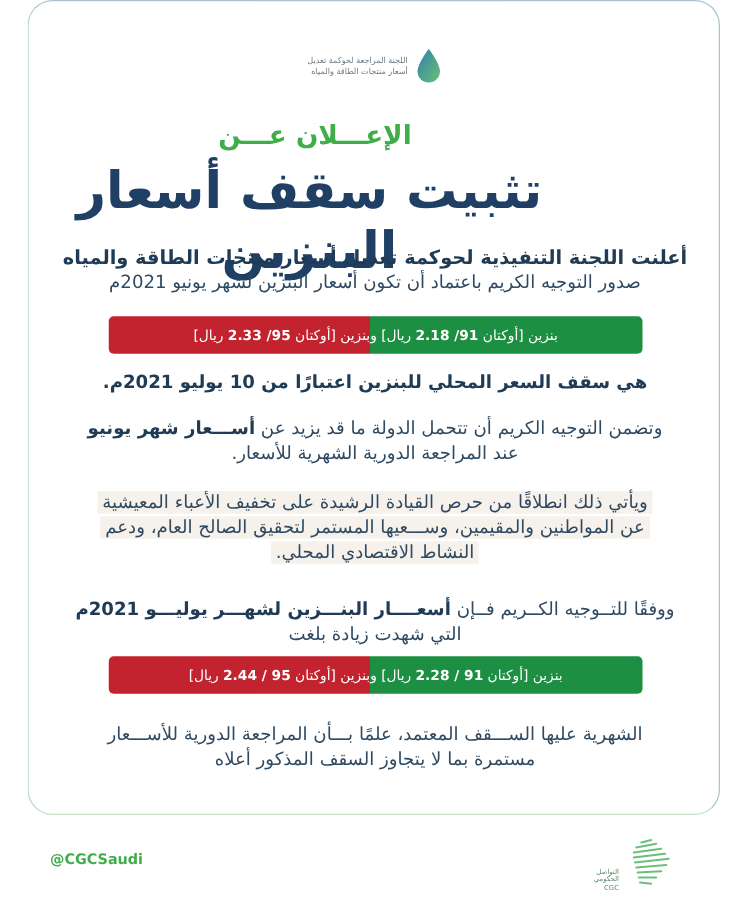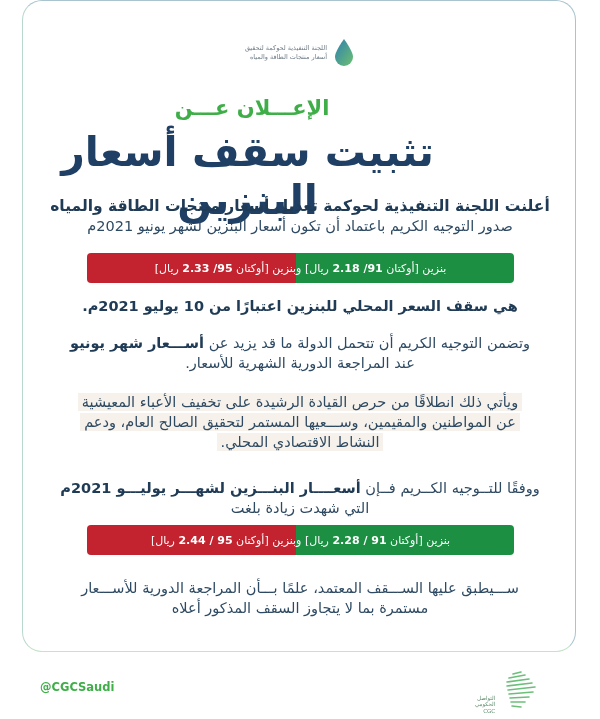--- a/index.html
+++ b/index.html
@@ -70,21 +70,21 @@
   <svg class="drop" viewBox="0 0 22 30">
     <defs>
       <linearGradient id="dg" x1="0" y1="0" x2="1" y2="1">
         <stop offset="0" stop-color="#2f7fb0"></stop>
         <stop offset="1" stop-color="#6cc070"></stop>
       </linearGradient>
     </defs>
     <path d="M11 1 C11 1 2 13 2 19 A9 9 0 0 0 20 19 C20 13 11 1 11 1 Z" fill="url(#dg)"></path>
   </svg>
   <div class="logo-text">
-    <div>اللجنة التنفيذية لحوكمة لتحقيق</div>
+    <div>اللجنة المراجعة لحوكمة تعديل</div>
     <div>أسعار منتجات الطاقة والمياه</div>
   </div>
 </div>
 
 <div class="announce">الإعـــلان عـــن</div>
 <div class="title">تثبيت سقف أسعار البنزين</div>
 
 <div class="para" style="top:196px;">
   <div class="bold" style="font-size:15.5px;">أعلنت اللجنة التنفيذية لحوكمة تعديل أسعار منتجات الطاقة والمياه</div>
   <div>صدور التوجيه الكريم باعتماد أن تكون أسعار البنزين لشهر يونيو 2021م</div>
@@ -114,21 +114,21 @@
   <div>التي شهدت زيادة بلغت</div>
 </div>
 
 <div class="price-bar" style="top:525px;">
   <span>
     <span>بنزين [أوكتان </span><b>91 / 2.28</b><span> ريال] وبنزين [أوكتان </span><b>95 / 2.44</b><span> ريال]</span>
   </span>
 </div>
 
 <div class="para" style="top:578px;">
-  <div>ســـيطبق عليها الســـقف المعتمد، علمًا بـــأن المراجعة الدورية للأســـعار</div>
+  <div>الشهرية عليها الســـقف المعتمد، علمًا بـــأن المراجعة الدورية للأســـعار</div>
   <div>مستمرة بما لا يتجاوز السقف المذكور أعلاه</div>
 </div>
 
 <div class="handle">@CGCSaudi</div>
 
 <div class="cgc">
   <div class="cgc-text">
     <div>التواصل</div>
     <div>الحكومي</div>
     <div>CGC</div>

